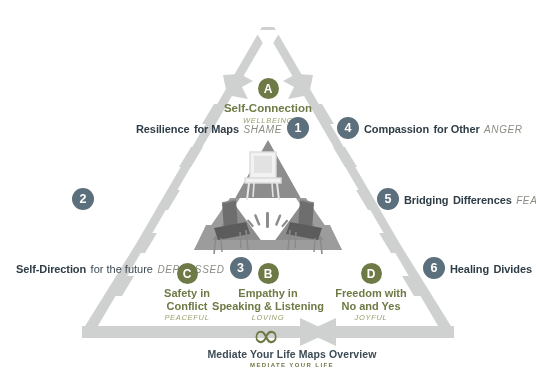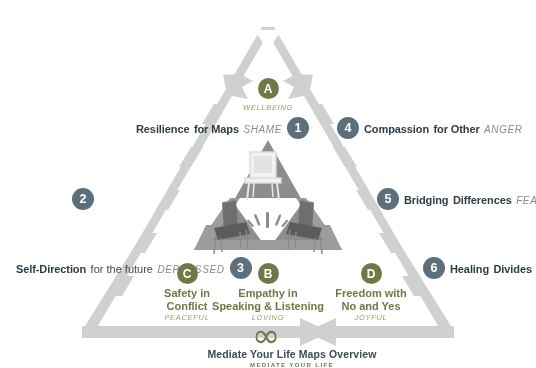--- a/index.html
+++ b/index.html
@@ -233,20 +233,21 @@
         <line x1="290" y1="230" x2="288" y2="250" stroke="#8a8a8a" stroke-width="1.6"></line>
         <line x1="315" y1="238" x2="314" y2="252" stroke="#8a8a8a" stroke-width="1.4"></line>
         <line x1="296" y1="232" x2="295" y2="248" stroke="#8a8a8a" stroke-width="1.4"></line>
         <line x1="300" y1="200" x2="314" y2="203" stroke="#8a8a8a" stroke-width="1.6"></line>
       </g>
     </g>
   </svg>
 
   <div class="vnode" id="apex" style="left:224px; top:78px; width:88px;">
     <span class="badge ltr">A</span>
+    <span class="t1">Self-Connection</span>
     <span class="t2">WELLBEING</span>
   </div>
 
   <div class="node align-r" style="left:136px; top:117px;">
     <span class="txt">
       <span class="l1">Resilience</span>
       <span class="l1">for Maps</span>
       <span class="l3">SHAME</span>
     </span>
     <span class="badge num">1</span>

